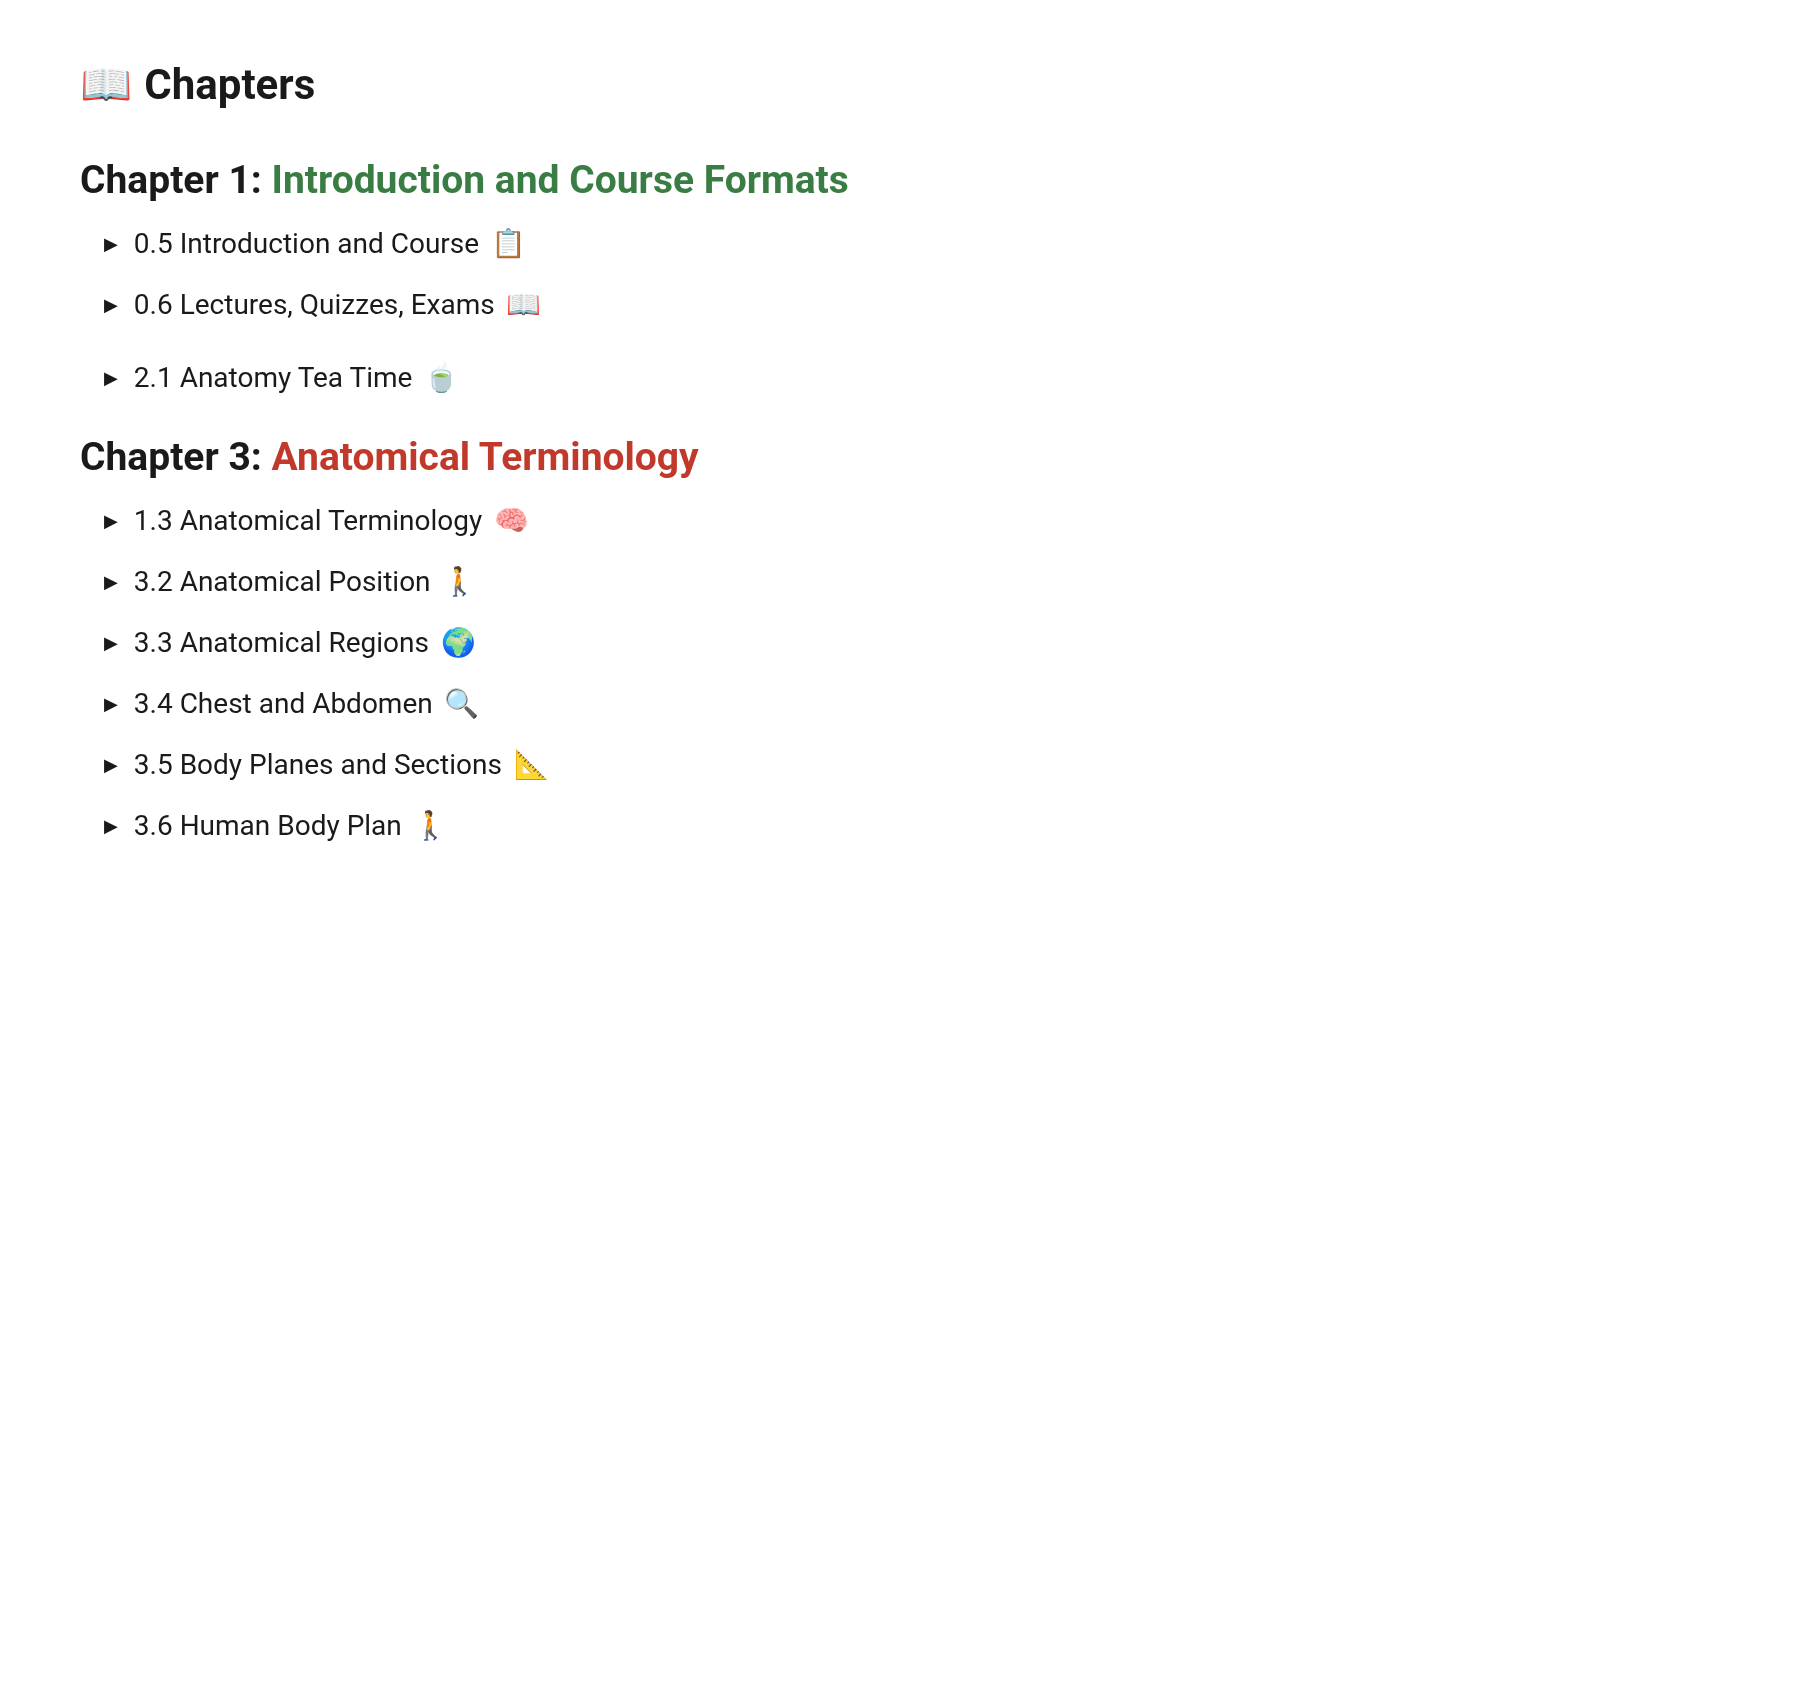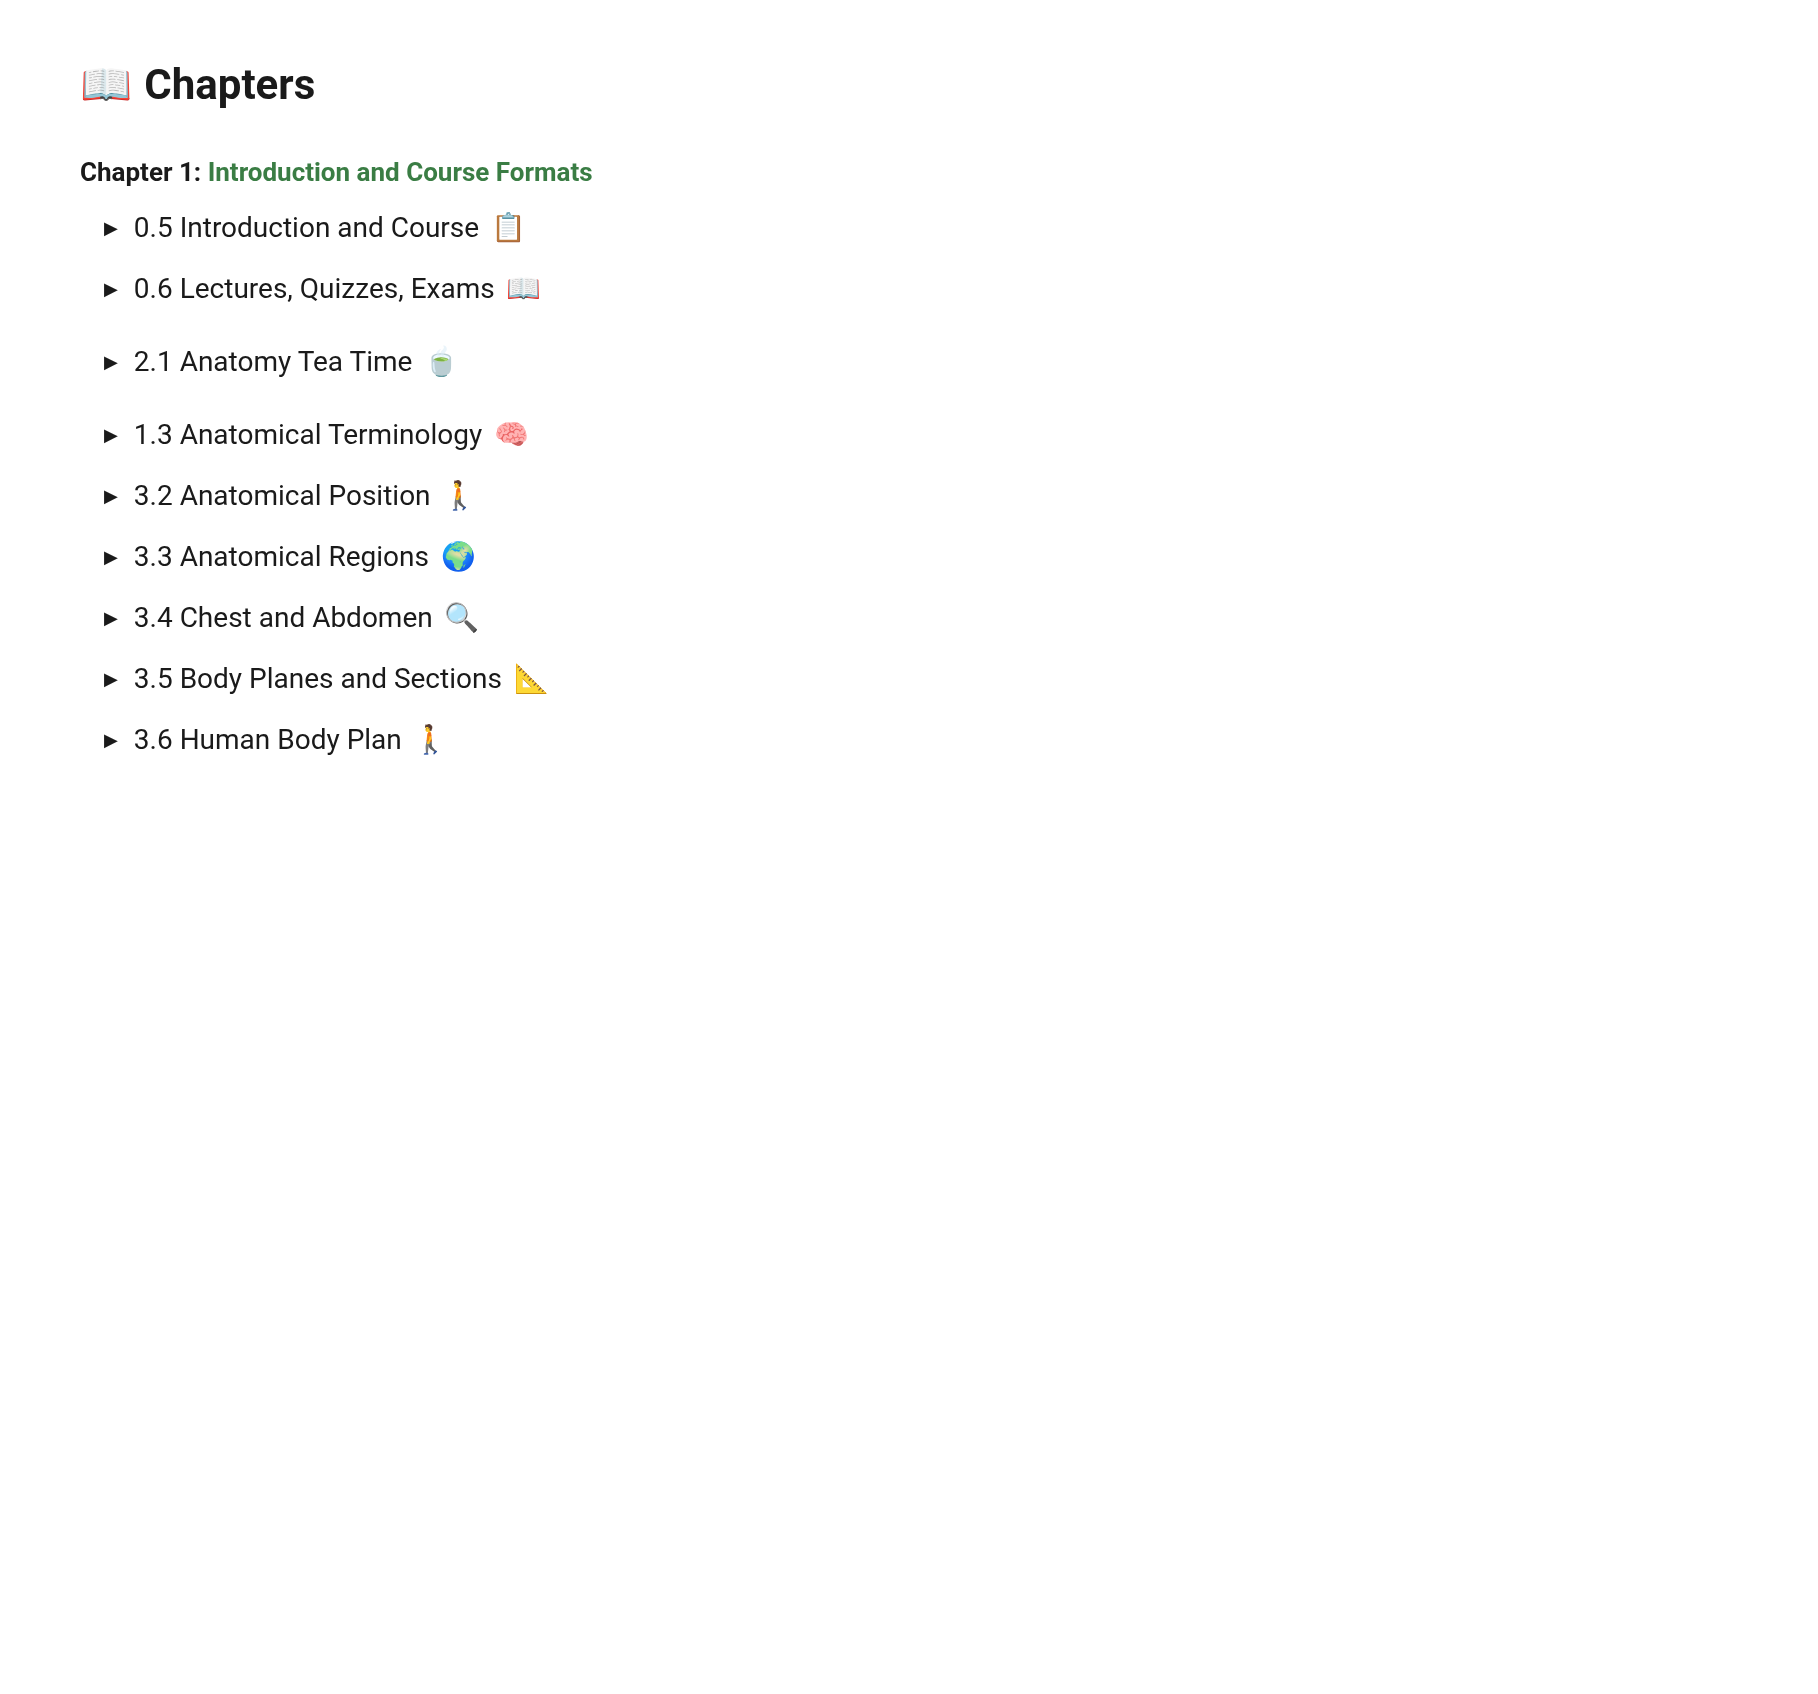--- a/index.html
+++ b/index.html
@@ -25,21 +25,21 @@
       display: flex;
       align-items: center;
       gap: 12px;
     }
 
     .chapter-section {
       margin-bottom: 40px;
     }
 
     .chapter-heading {
-      font-size: 26px;
+      font-size: 39px;
       font-weight: 700;
       color: #1a1a1a;
       margin-bottom: 24px;
     }
 
     .chapter-heading .chapter-label {
       color: #1a1a1a;
     }
 
     .chapter-heading .chapter-title-green {
@@ -117,20 +117,24 @@
     <ul class="chapter-items">
       <li class="chapter-item">
         <span class="arrow-icon">▶</span>
         <span>2.1 Anatomy Tea Time</span>
         <span class="item-emoji">🍵</span>
       </li>
     </ul>
   </div>
 
   <div class="chapter-section">
+    <h2 class="chapter-heading">
+      <span class="chapter-label">Chapter 3:</span>
+      <span class="chapter-title-red">Anatomical Terminology</span>
+    </h2>
     <ul class="chapter-items">
       <li class="chapter-item">
         <span class="arrow-icon">▶</span>
         <span>1.3 Anatomical Terminology</span>
         <span class="item-emoji">🧠</span>
       </li>
       <li class="chapter-item">
         <span class="arrow-icon">▶</span>
         <span>3.2 Anatomical Position</span>
         <span class="item-emoji">🚶</span>

